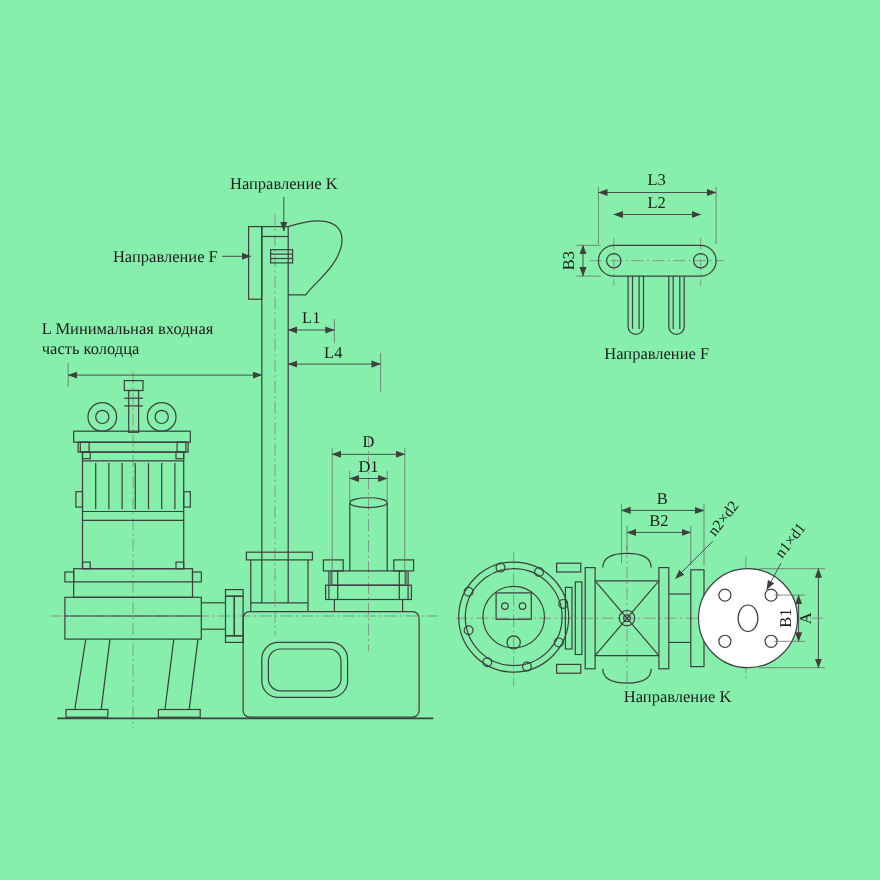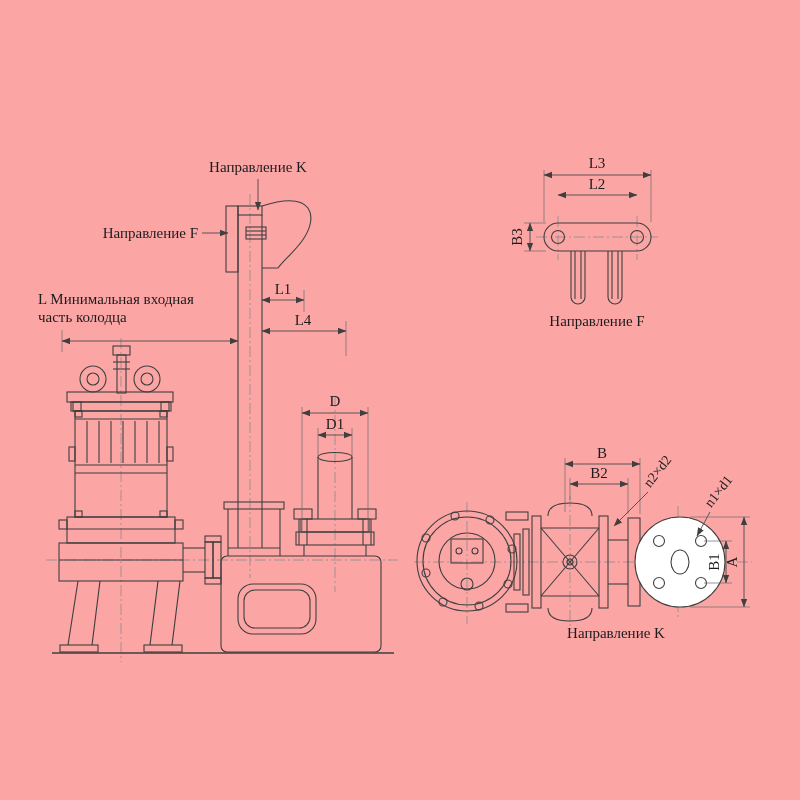--- a/index.html
+++ b/index.html
@@ -1,16 +1,16 @@
 <!DOCTYPE html>
 <html><head>
 <meta charset="utf-8">
 <style>
   html,body{margin:0;padding:0;background:#ffffff;}
-  .stage{width:800px;height:800px;position:relative;background:#fca5a5;overflow:hidden;}
+  .stage{width:800px;height:800px;position:relative;background:#86efac;overflow:hidden;}
   svg{display:block;}
   .ln{stroke:#3f3f3f;stroke-width:1.1;fill:none;}
   .lnf{stroke:#3f3f3f;stroke-width:1.1;fill:#ffffff;}
   .thk{stroke:#3f3f3f;stroke-width:1.6;fill:none;}
   .cl{stroke:#8a8a8a;stroke-width:0.8;fill:none;stroke-dasharray:11 3 2 3;}
   .dim{stroke:#4a4a4a;stroke-width:0.9;fill:none;}
   .ext{stroke:#6a6a6a;stroke-width:0.7;fill:none;}
   .txt{font-family:"Liberation Serif","DejaVu Serif",serif;font-size:15px;fill:#1c1c1c;}
   .txts{font-family:"Liberation Serif","DejaVu Serif",serif;font-size:14px;fill:#1c1c1c;}
 </style>

